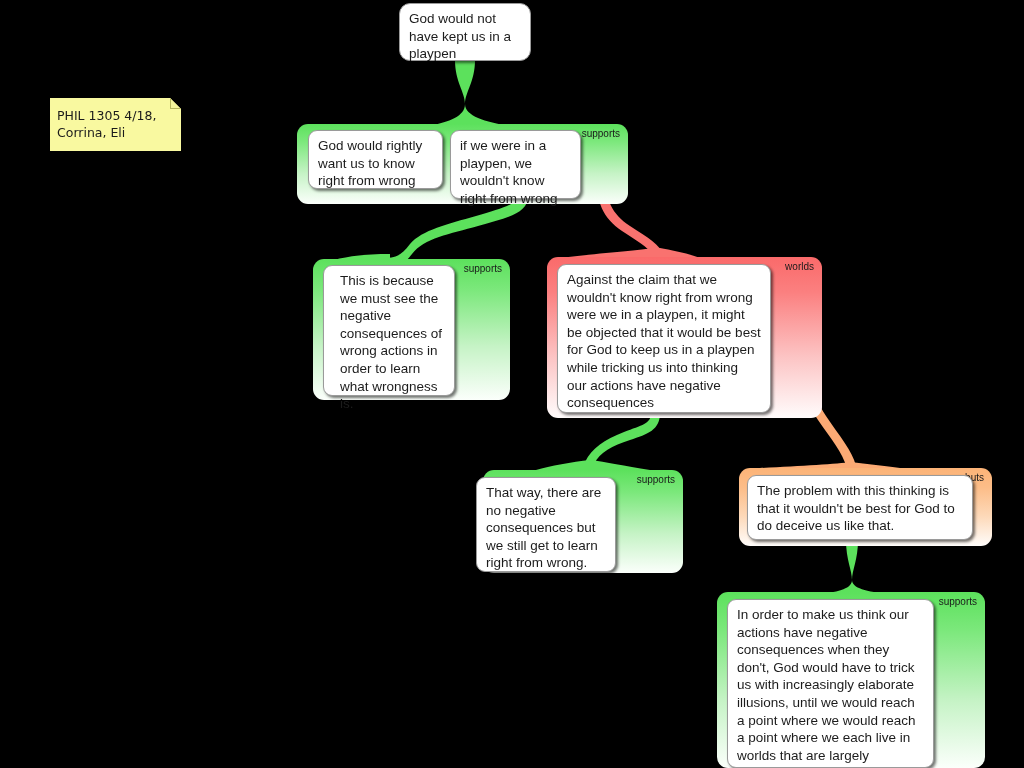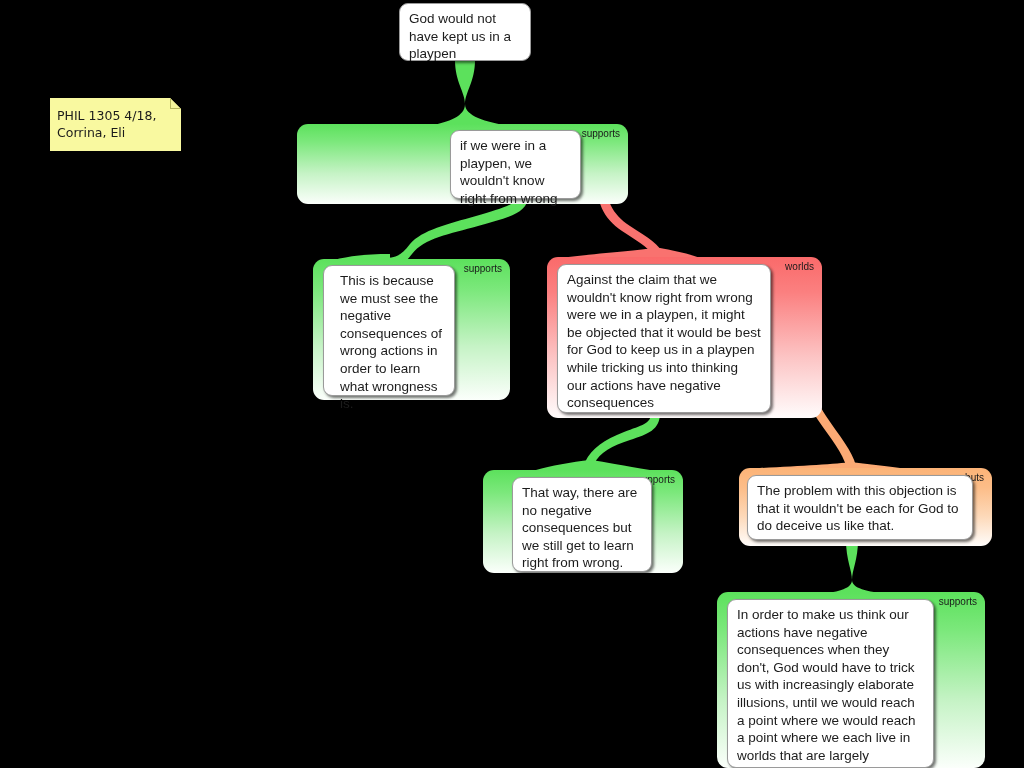--- a/index.html
+++ b/index.html
@@ -76,20 +76,21 @@
     z-index: 3;
     font-family: "Liberation Sans", sans-serif;
   }
 
   
   #root-card {
     left: 399px;
     top: 3px;
     width: 132px;
     height: 58px;
+    border-radius: 11px;
   }
 
   
   #sticky {
     position: absolute;
     left: 50px;
     top: 98px;
     width: 131px;
     height: 53px;
     background: #f9f9a0;
@@ -134,21 +135,21 @@
   #grp-opposes   { left: 547px; top: 257px; width: 275px; height: 161px; }
   #grp-supports2 { left: 483px; top: 470px; width: 200px; height: 103px; }
   #grp-rebuts    { left: 739px; top: 468px; width: 253px; height: 78px; }
   #grp-supports3 { left: 717px; top: 592px; width: 268px; height: 176px; }
 
   
   #card-a { left: 308px; top: 130px; width: 135px; height: 59px; }
   #card-b { left: 450px; top: 130px; width: 131px; height: 69px; }
   #card-c { left: 323px; top: 265px; width: 132px; height: 131px; padding-left: 16px; }
   #card-d { left: 557px; top: 264px; width: 214px; height: 149px; }
-  #card-e { left: 512px; top: 477px; width: 140px; height: 95px; }
+  #card-e { left: 476px; top: 477px; width: 140px; height: 95px; }
   #card-f { left: 747px; top: 475px; width: 226px; height: 65px; }
   #card-g { left: 727px; top: 599px; width: 207px; height: 169px; }
 </style>
 </head>
 <body>
 
 <div id="canvas">
 
   <svg id="links" viewBox="0 0 1024 768">
 
@@ -199,40 +200,41 @@
     <div class="sticky-text">PHIL 1305 4/18, Corrina, Eli</div>
     <div class="fold"></div>
     <div class="fold-edge"></div>
   </div>
 
   <div class="card" id="root-card">God would not have kept us in a playpen</div>
 
   <div class="group green" id="grp-support">
     <span class="group-label">supports</span>
   </div>
+  <div class="card" id="card-a">God would rightly want us to know right from wrong</div>
   <div class="card" id="card-b">if we were in a playpen, we wouldn't know right from wrong</div>
 
   <div class="group green" id="grp-supports1">
     <span class="group-label">supports</span>
   </div>
   <div class="card" id="card-c">This is because we must see the negative consequences of wrong actions in order to learn what wrongness is.</div>
 
   <div class="group red" id="grp-opposes">
     <span class="group-label">worlds</span>
   </div>
   <div class="card" id="card-d">Against the claim that we wouldn't know right from wrong were we in a playpen, it might be objected that it would be best for God to keep us in a playpen while tricking us into thinking our actions have negative consequences</div>
 
   <div class="group green" id="grp-supports2">
     <span class="group-label">supports</span>
   </div>
   <div class="card" id="card-e">That way, there are no negative consequences but we still get to learn right from wrong.</div>
 
   <div class="group orange" id="grp-rebuts">
     <span class="group-label">rebuts</span>
   </div>
-  <div class="card" id="card-f">The problem with this objection is that it wouldn't be each for God to do deceive us like that.</div>
+  <div class="card" id="card-f">The problem with this thinking is that it wouldn't be best for God to do deceive us like that.</div>
 
   <div class="group green" id="grp-supports3">
     <span class="group-label">supports</span>
   </div>
   <div class="card" id="card-g">In order to make us think our actions have negative consequences when they don't, God would have to trick us with increasingly elaborate illusions, until we would reach a point where we would reach a point where we each live in worlds that are largely experientially isolated from each other</div>
 
 </div>
 
 </body></html>

